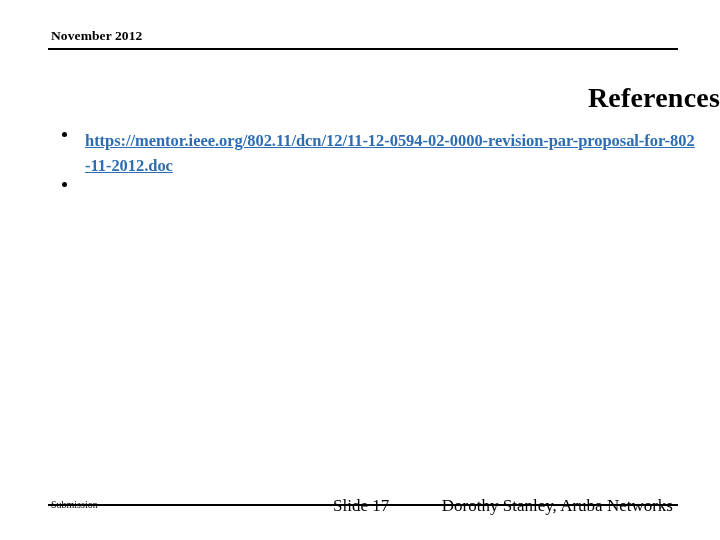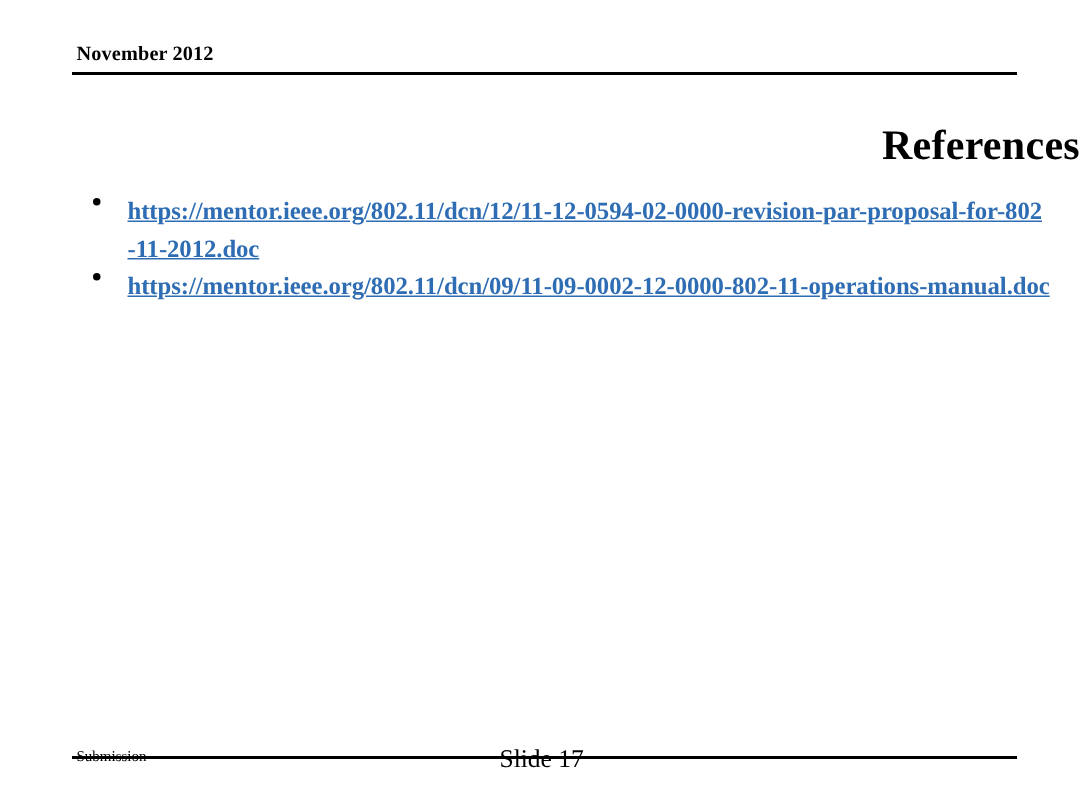--- a/index.html
+++ b/index.html
@@ -163,25 +163,25 @@
 
   <div class="body">
 
     <div class="bullet-row b1">
       <span class="bullet-marker"></span>
       <a class="bullet-link">https://mentor.ieee.org/802.11/dcn/12/11-12-0594-02-0000-revision-par-proposal-for-802-11-2012.doc</a>
     </div>
 
     <div class="bullet-row b2">
       <span class="bullet-marker"></span>
-      <a class="bullet-link">https://mentor.ieee.org/802.11/dcn/09/11-09-0002-12-0000-802-11-operations-manual.doc</a>
     </div>
 
 
   </div>
 
   <div class="footer-rule"></div>
   <div class="footer">
     <div class="footer-left">Submission</div>
     <div class="footer-center">Slide 17</div>
+    <div class="footer-right">Dorothy Stanley, Aruba Networks</div>
   </div>
 
 </div>
 
 </body></html>

